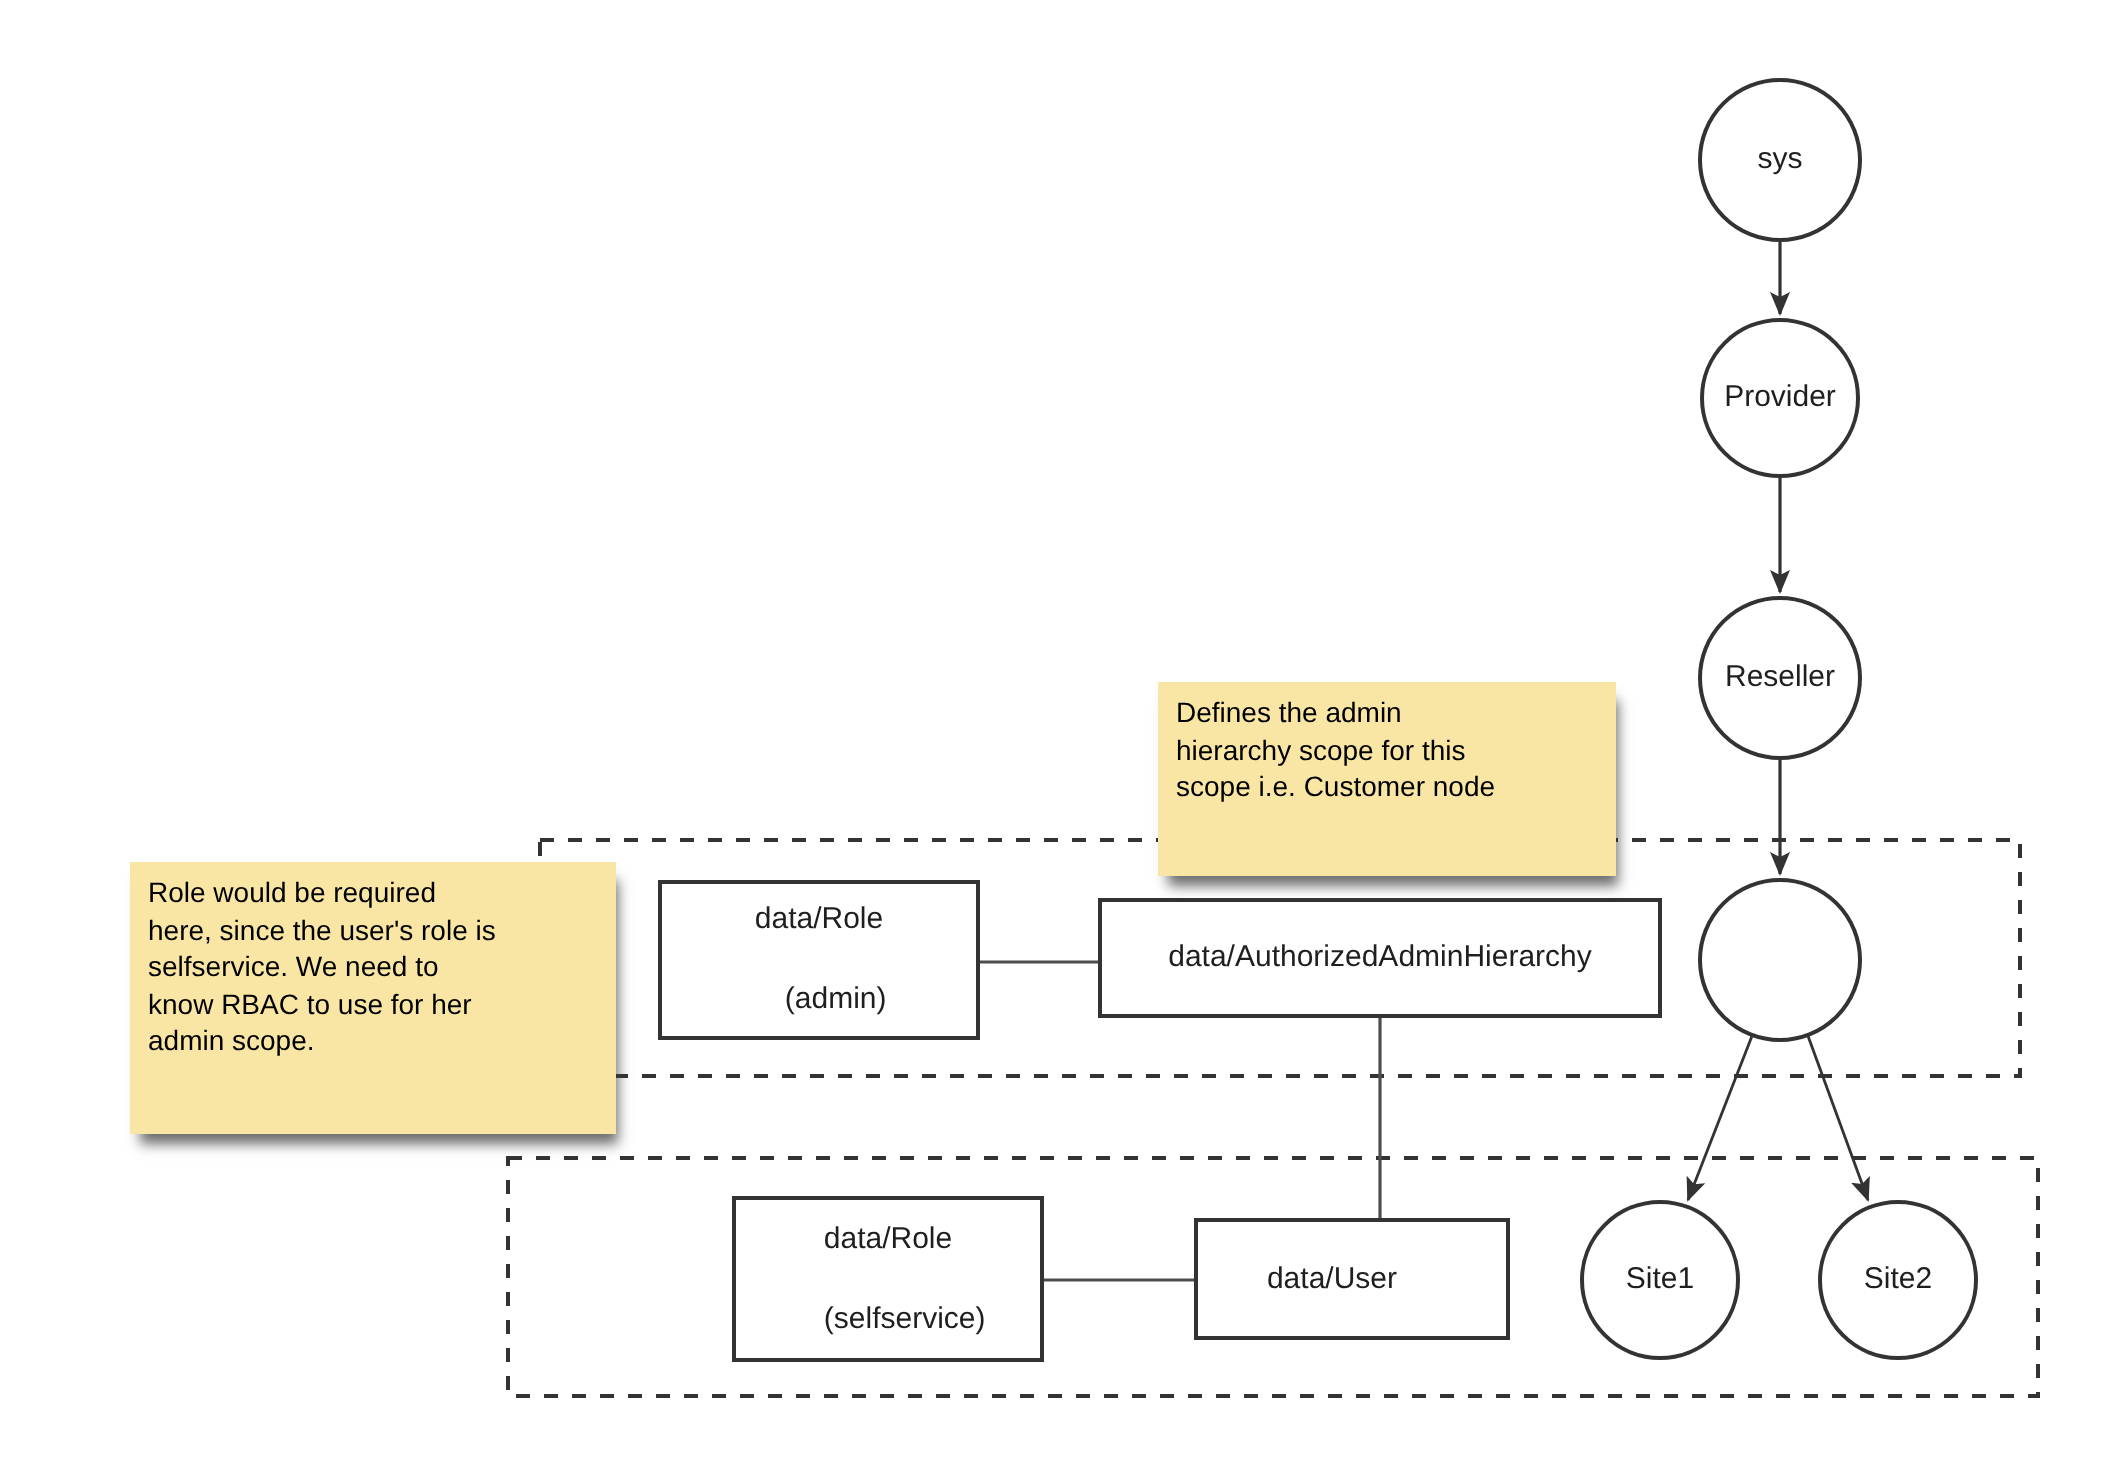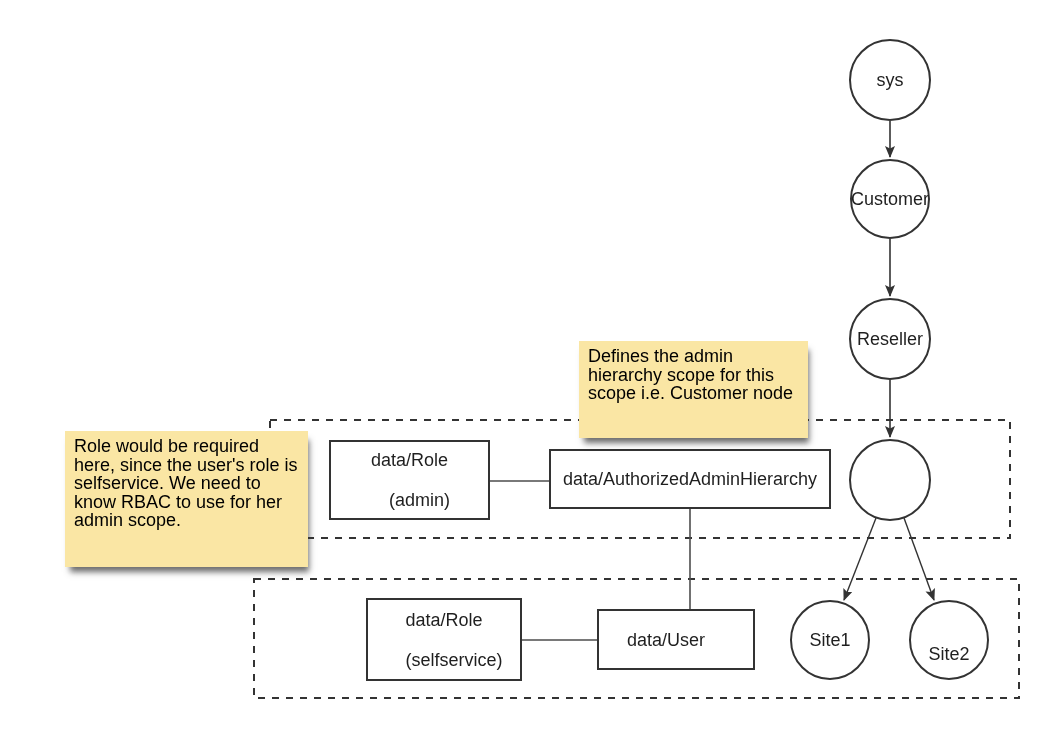--- a/index.html
+++ b/index.html
@@ -9,32 +9,32 @@
     background:#ffffff;
     font-family:"Liberation Sans", sans-serif;
     overflow:hidden;
   }
   .canvas svg{position:absolute;left:0;top:0;}
   .label{
     position:absolute;
     display:flex;align-items:center;justify-content:center;
     text-align:center;
     color:#1f1f1f;
-    font-size:18px;
+    font-size:15px;
     line-height:20px;
     pointer-events:none;
     white-space:pre;
   }
   .label .stack{display:block;}
   .note{
     position:absolute;
     background:#fae6a4;
     box-shadow:3px 7px 6px -2px rgba(60,60,60,0.75);
     padding:6px 8px 4px 9px;
-    font-size:18px;
+    font-size:14px;
     line-height:18.6px;
     color:#000000;
     box-sizing:border-box;
   }
   .note div{white-space:pre;}
 </style>
 </head>
 <body>
 
 <div class="canvas">
@@ -66,24 +66,24 @@
     <circle cx="830" cy="640" r="39" fill="#ffffff" stroke="#333333" stroke-width="2"></circle>
     <circle cx="949" cy="640" r="39" fill="#ffffff" stroke="#333333" stroke-width="2"></circle>
 
     <rect x="330" y="441" width="159" height="78" fill="#ffffff" stroke="#333333" stroke-width="2"></rect>
     <rect x="550" y="450" width="280" height="58" fill="#ffffff" stroke="#333333" stroke-width="2"></rect>
     <rect x="367" y="599" width="154" height="81" fill="#ffffff" stroke="#333333" stroke-width="2"></rect>
     <rect x="598" y="610" width="156" height="59" fill="#ffffff" stroke="#333333" stroke-width="2"></rect>
   </svg>
 
   <div class="label" style="left:850px;top:40px;width:80px;height:80px">sys</div>
-  <div class="label" style="left:850px;top:160px;width:80px;height:78px">Customer</div>
+  <div class="label" style="left:850px;top:160px;width:80px;height:78px">Provider</div>
   <div class="label" style="left:850px;top:299px;width:80px;height:80px">Reseller</div>
   <div class="label" style="left:791px;top:601px;width:78px;height:78px">Site1</div>
-  <div class="label" style="left:910px;top:615px;width:78px;height:78px">Site2</div>
+  <div class="label" style="left:910px;top:601px;width:78px;height:78px">Site2</div>
 
   <div class="label" style="left:330px;top:441px;width:159px;height:78px">
     <span class="stack"><span>data/Role</span><br>
     <span>(admin)</span></span>
   </div>
   <div class="label" style="left:550px;top:450px;width:280px;height:58px">data/AuthorizedAdminHierarchy</div>
   <div class="label" style="left:367px;top:599px;width:154px;height:81px">
     <span class="stack"><span>data/Role</span><br>
     <span>(selfservice)</span></span>
   </div>

